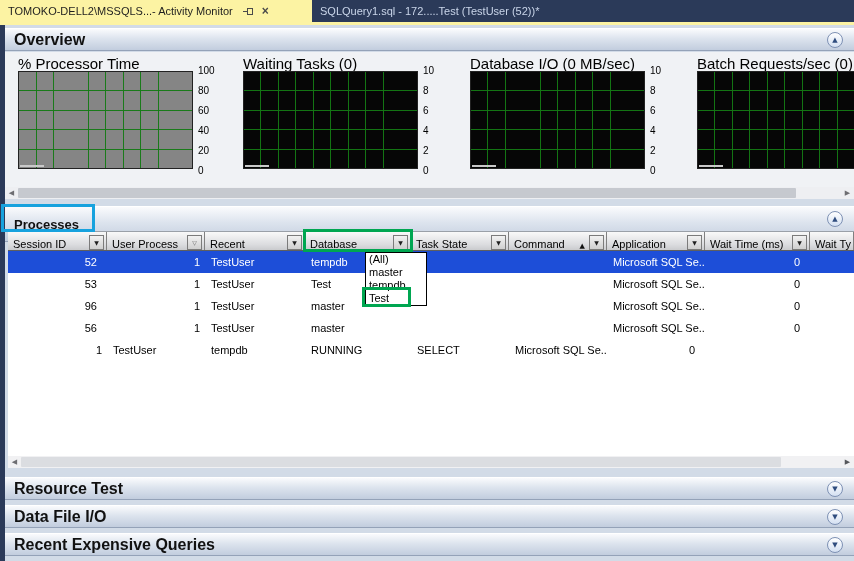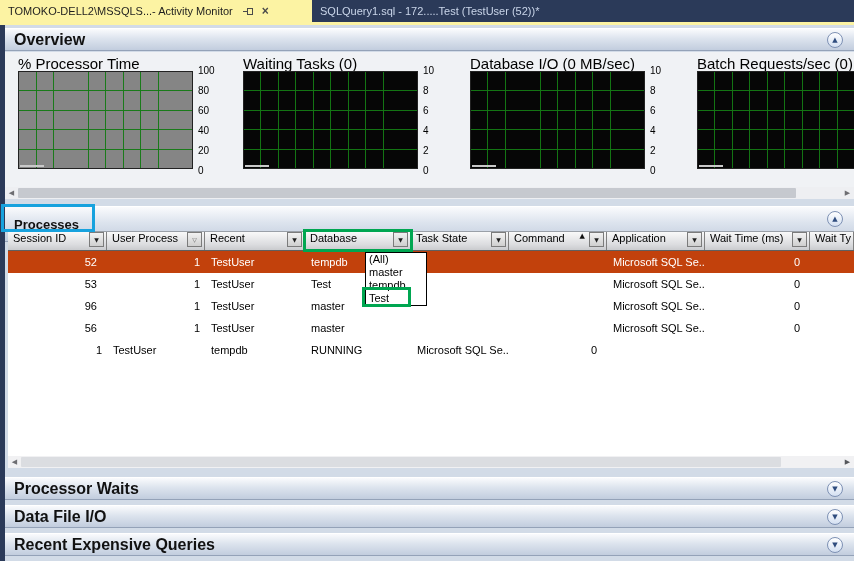--- a/index.html
+++ b/index.html
@@ -42,29 +42,29 @@
   
   .hscroll { position:absolute; left:5px; width:849px; height:12px; background:#EEEFF2; display:flex; align-items:center; }
   .hs-arrow { width:13px; height:12px; font-size:7px; color:#6E6E72; display:flex; align-items:center; justify-content:center; }
   .hs-thumb { height:10px; background:#C6C9CF; border-radius:1px; }
 
   
   .ptable { position:absolute; left:8px; top:231px; width:846px; }
   .thead, .trow { display:grid; grid-template-columns:99px 98px 100px 106px 98px 98px 98px 105px 1fr; }
   .thead { height:20px; border-top:1px solid #9AA0A8; border-bottom:1px solid #5F5F5F; }
   .th { background:linear-gradient(180deg,#F9F9F9,#DBDCDF 70%,#CACBCE); border-right:1px solid #808080;
-    font-size:11px; color:#000; display:flex; align-items:flex-start; padding-left:5px; overflow:hidden; white-space:nowrap; }
+    font-size:11px; color:#000; display:flex; align-items:flex-end; padding-left:5px; overflow:hidden; white-space:nowrap; }
   .th .lbl { flex:1 1 auto; overflow:hidden; }
   .dd-btn { flex:0 0 auto; width:15px; height:15px; margin-right:2px; border:1px solid #7B7B7B;
     background:linear-gradient(180deg,#F2F2F2,#CFCFCF); display:flex; align-items:center; justify-content:center;
     font-size:6px; color:#1E1E1E; }
   .sort-asc { flex:0 0 auto; font-size:7px; color:#111; margin-right:4px; }
   .tbody-bg { position:absolute; left:8px; top:251px; width:846px; height:205px; background:#FFFFFF; }
   .trow { height:22px; background:#FFFFFF; font-size:11px; color:#000; }
-  .trow.selected { background:#c2410c; color:#FFFFFF; }
+  .trow.selected { background:#1d4ed8; color:#FFFFFF; }
   .td { display:flex; align-items:center; overflow:hidden; white-space:nowrap; }
   .td.num { justify-content:flex-end; padding-right:10px; }
   .td.num2 { justify-content:flex-end; padding-right:5px; }
   .td.txt { padding-left:6px; }
 
   
   .dropdown { position:absolute; left:365px; top:252px; width:62px; background:#FFFFFF; border:1px solid #000;
     z-index:30; }
   .dd-item { height:13px; line-height:13px; font-size:11px; color:#000; padding-left:3px; white-space:nowrap; }
 
@@ -242,20 +242,21 @@
     <div class="td txt"></div>
     <div class="td txt">Microsoft SQL Se...</div>
     <div class="td num">0</div>
     <div class="td"></div>
   </div>
   <div class="trow">
     <div class="td num2">1</div>
     <div class="td txt">TestUser</div>
     <div class="td txt">tempdb</div>
     <div class="td txt">RUNNING</div>
+    <div class="td txt">SELECT</div>
     <div class="td txt">Microsoft SQL Se...</div>
     <div class="td num">0</div>
     <div class="td"></div>
   </div>
 </div>
 
 <div class="dropdown">
   <div class="dd-item">(All)</div>
   <div class="dd-item">master</div>
   <div class="dd-item">tempdb</div>
@@ -264,21 +265,21 @@
 <div class="green-box-hdr"></div>
 <div class="green-box-item"></div>
 
 <div class="hscroll" style="top:456px;left:8px;width:846px;background:#F1F1F3">
   <span class="hs-arrow icon">◀</span>
   <span class="hs-thumb" style="width:760px;background:#DBDDE1"></span>
   <span class="hs-arrow icon" style="margin-left:auto;color:#55575B">▶</span>
 </div>
 
 <div class="section-bar" style="top:477px">
-  <span class="title">Processor Waits</span>
+  <span class="title">Resource Test</span>
   <span class="circle-btn icon">▼</span>
 </div>
 <div class="section-bar" style="top:505px">
   <span class="title">Data File I/O</span>
   <span class="circle-btn icon">▼</span>
 </div>
 <div class="section-bar" style="top:533px">
   <span class="title">Recent Expensive Queries</span>
   <span class="circle-btn icon">▼</span>
 </div>

